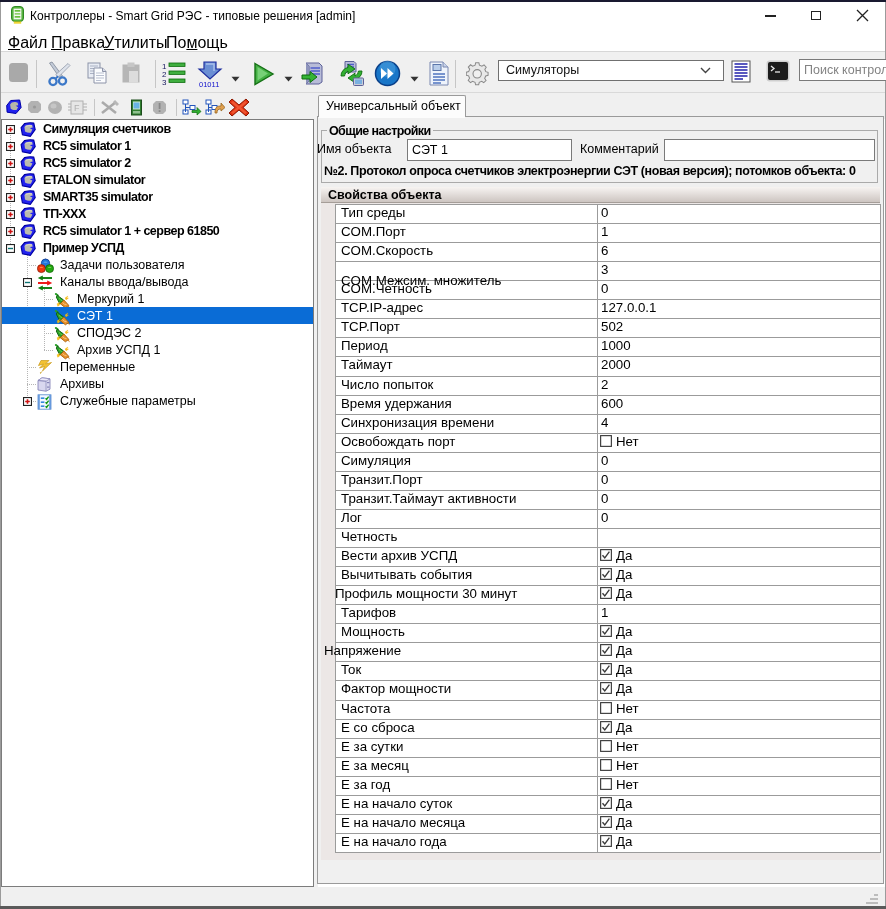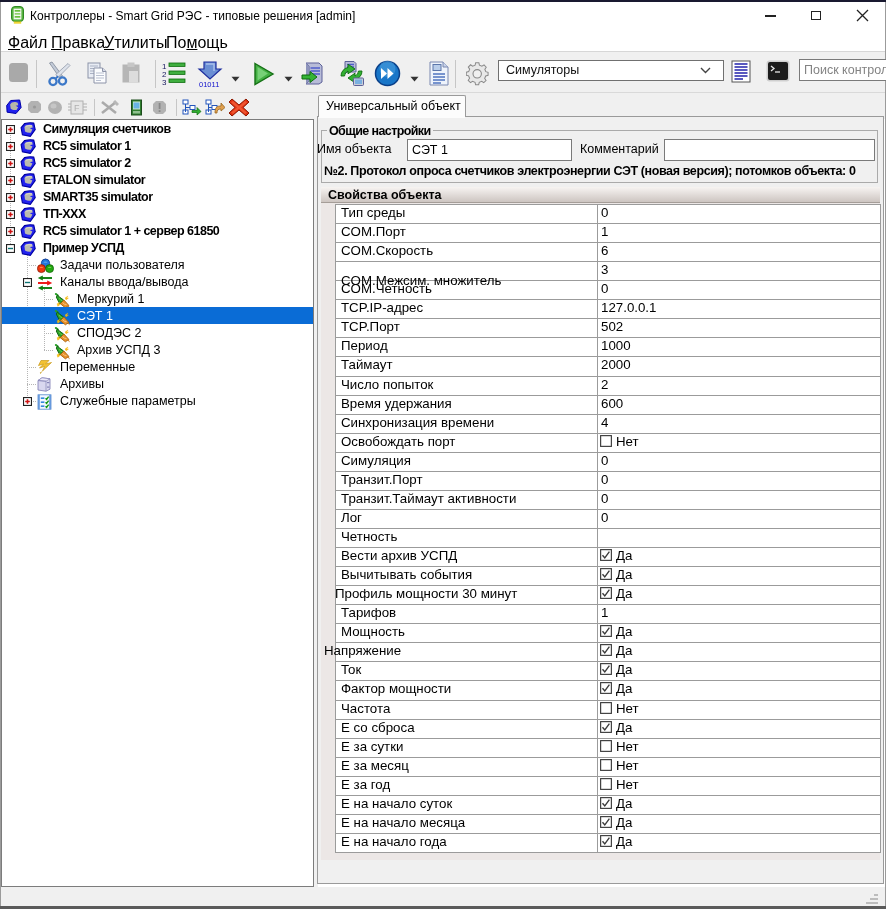--- a/index.html
+++ b/index.html
@@ -357,21 +357,21 @@
       <path d="M1.6 2.8 L2.8 1.4 L5 3.3 L3.6 4.8 Z" fill="#1d8a1d"></path>
       <circle cx="1.9" cy="2" r="1.1" fill="#27a127"></circle>
       <path d="M3.4 3.4 L9.7 8.1 L5.9 12 L2.2 5 Z" fill="#2aa12a" stroke="#0c5c0c" stroke-width="0.9"></path>
       <path d="M5 6 Q6.5 9 8.5 8.8" stroke="#66cc44" stroke-width="1" fill="none"></path>
       <path d="M9.9 8 L14.8 13.4 L11.4 15.8 L6.3 11.7 Z" fill="#e8932a" stroke="#a85f0a" stroke-width="0.9"></path>
       <path d="M8.5 10.5 Q10.5 13 12.5 12.5" stroke="#f8c080" stroke-width="1" fill="none"></path>
       <path d="M13.6 14.6 L16.2 16.6 L14.6 13.8 Z" fill="#d07818"></path>
       <path d="M11.2 5.9 L13.8 4.2 L12.4 6.6 L14.4 6.2 L12 7.7 Z" fill="#ffd018" stroke="#f0a800" stroke-width="0.5"></path>
       <path d="M3.2 11.8 L5.8 10.4 L4.5 12.6 L6.3 12.3 L3.8 14.2 Z" fill="#ffd018" stroke="#f0a800" stroke-width="0.5"></path>
     </svg></div>
-<div class="abs tl" style="left:77px;top:342px">Архив УСПД 3</div>
+<div class="abs tl" style="left:77px;top:342px">Архив УСПД 1</div>
 <div class="abs" style="left:37px;top:360px"><svg width="16" height="15" viewBox="0 0 16 15">
       <path d="M4 0.5 L12 0.5 L8.5 4 L14.5 2.5 L5.5 11 L7.5 6.5 L2.5 8 L6.5 4 L1.5 5.5 Z" fill="#f2c233" stroke="#c89a18" stroke-width="0.7"></path>
       <path d="M5.5 11 L3.5 14 L2.8 12.8 Z" fill="#caa026"></path>
     </svg></div>
 <div class="abs tl" style="left:60px;top:359px">Переменные</div>
 <div class="abs" style="left:37px;top:377px"><svg width="14" height="15" viewBox="0 0 14 15">
       <path d="M1 3.5 L5 0.8 L13 1.8 L13 12.2 L9 14.2 L1 13 Z" fill="#d9d7ef" stroke="#8886b8" stroke-width="0.9"></path>
       <path d="M1 3.5 L5 0.8 L13 1.8 L9 4.2 Z" fill="#eceafa" stroke="#8886b8" stroke-width="0.7"></path>
       <path d="M1 3.5 L9 4.2 L9 14.2" fill="none" stroke="#8886b8" stroke-width="0.7"></path>
       <rect x="10" y="5" width="2.4" height="1.2" fill="#8886b8"></rect>

